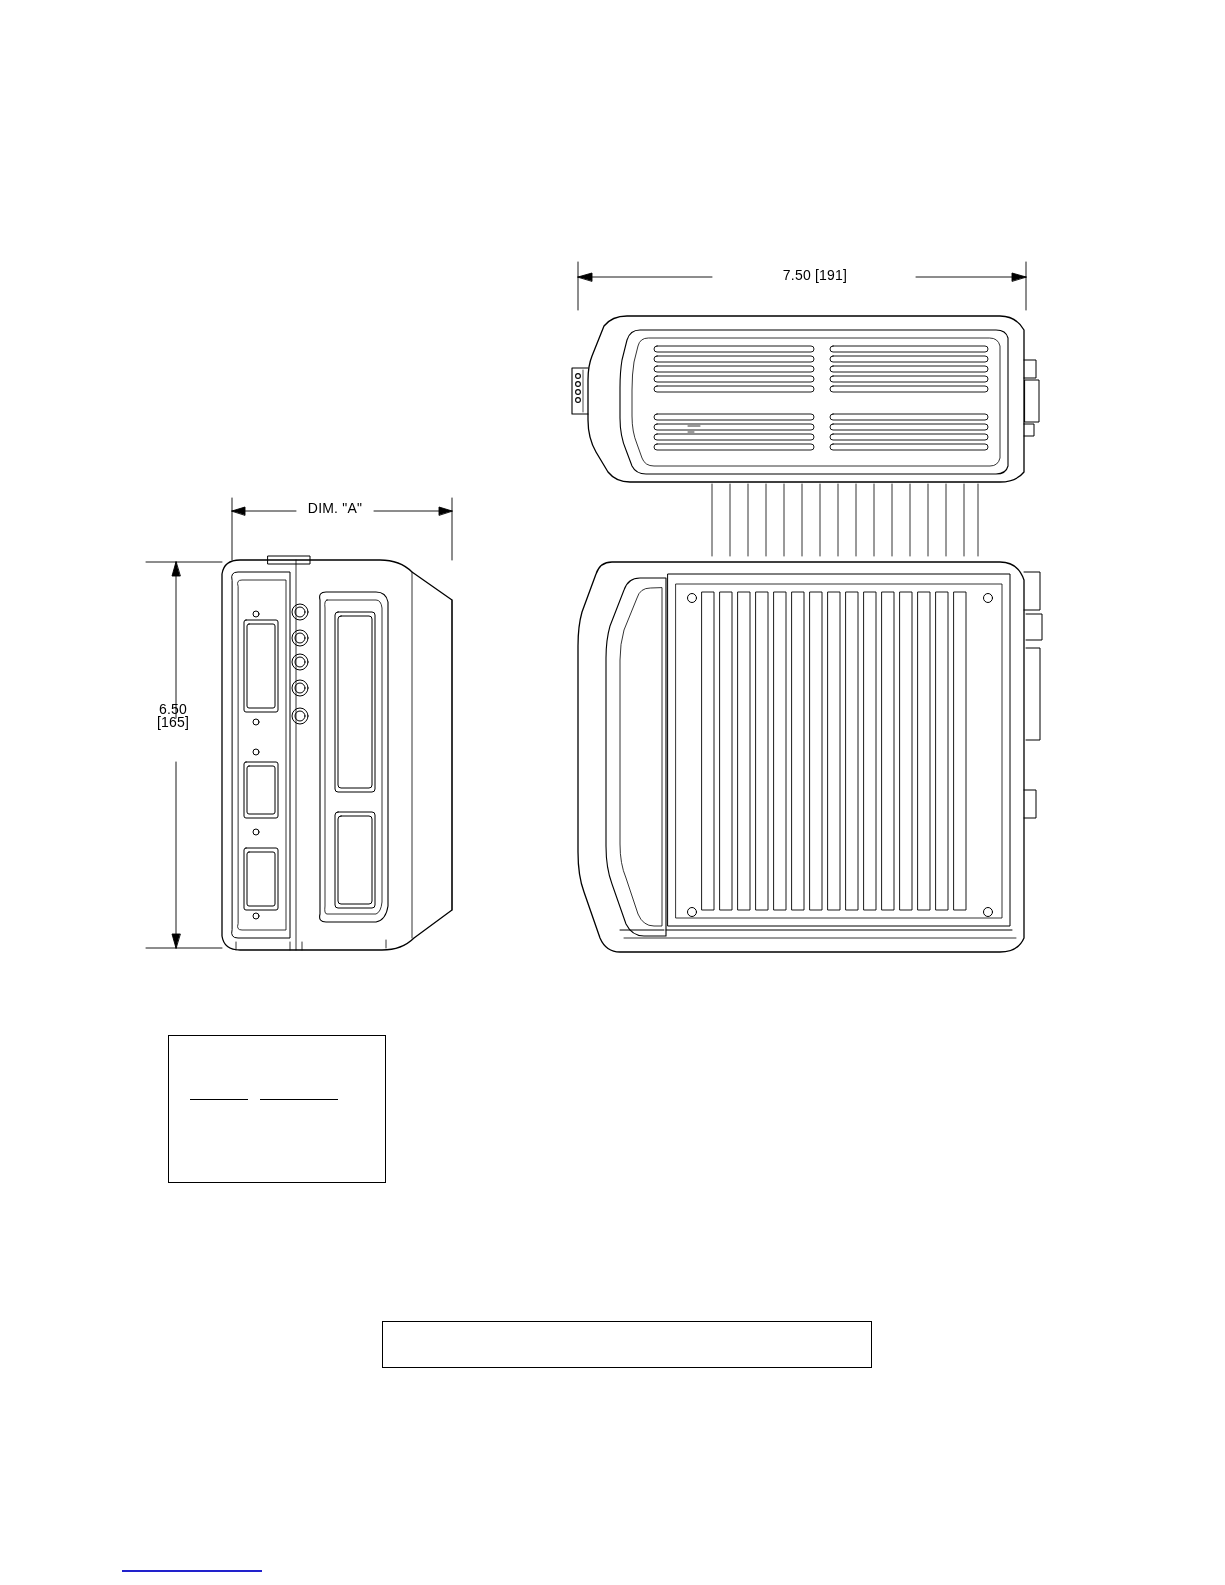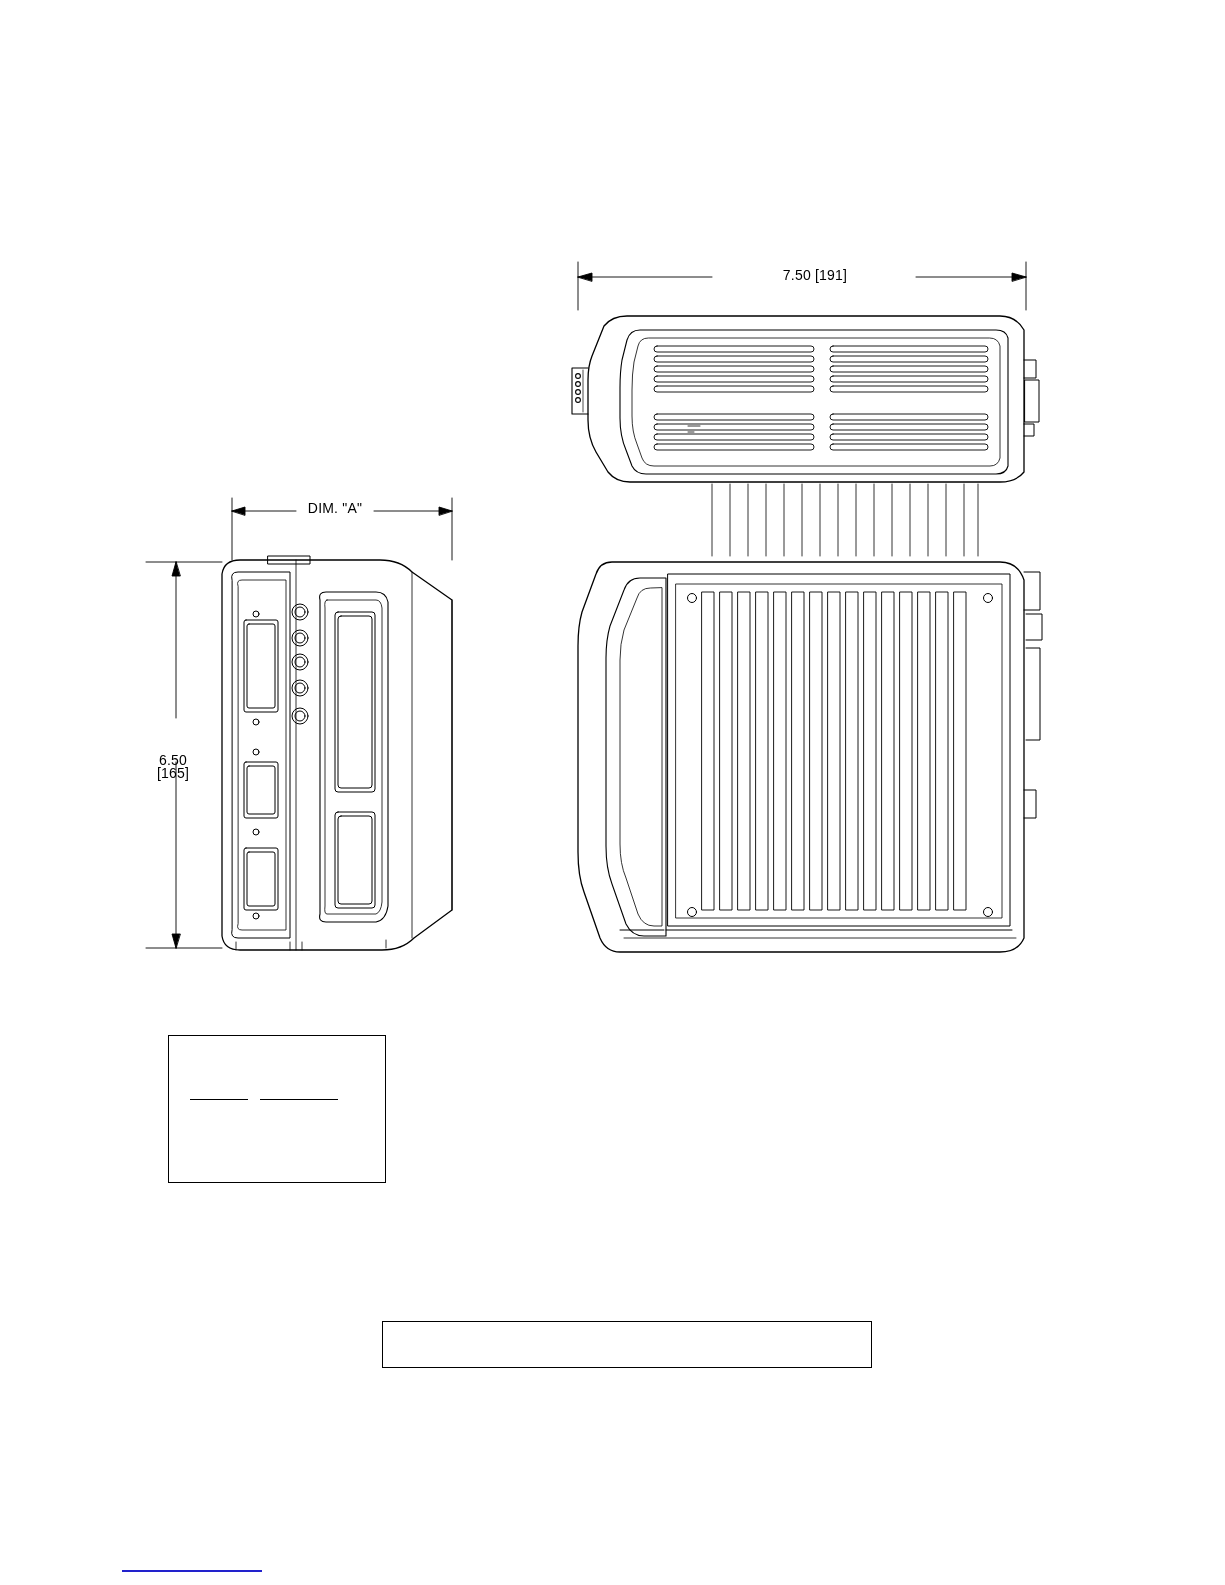--- a/index.html
+++ b/index.html
@@ -57,21 +57,21 @@
     border-top: 1px solid #000;
   }
 </style>
 </head>
 <body>
 
 <div class="page">
 
   <div class="dim-label" style="left:265px; top:502px; width:140px;">DIM. "A"</div>
 
-  <div class="dim-label" style="left:148px; top:754px; width:50px;">6.50
+  <div class="dim-label" style="left:148px; top:703px; width:50px;">6.50
 [165]</div>
 
   <div class="dim-label" style="left:720px; top:269px; width:190px;">7.50 [191]</div>
 
   <div class="box-outline" style="left:168px; top:1035px; width:218px; height:148px;"></div>
   <div class="note-line" style="left:190px; top:1099px; width:58px;"></div>
   <div class="note-line" style="left:260px; top:1099px; width:78px;"></div>
 
   <div class="box-outline" style="left:382px; top:1321px; width:490px; height:47px;"></div>
 

